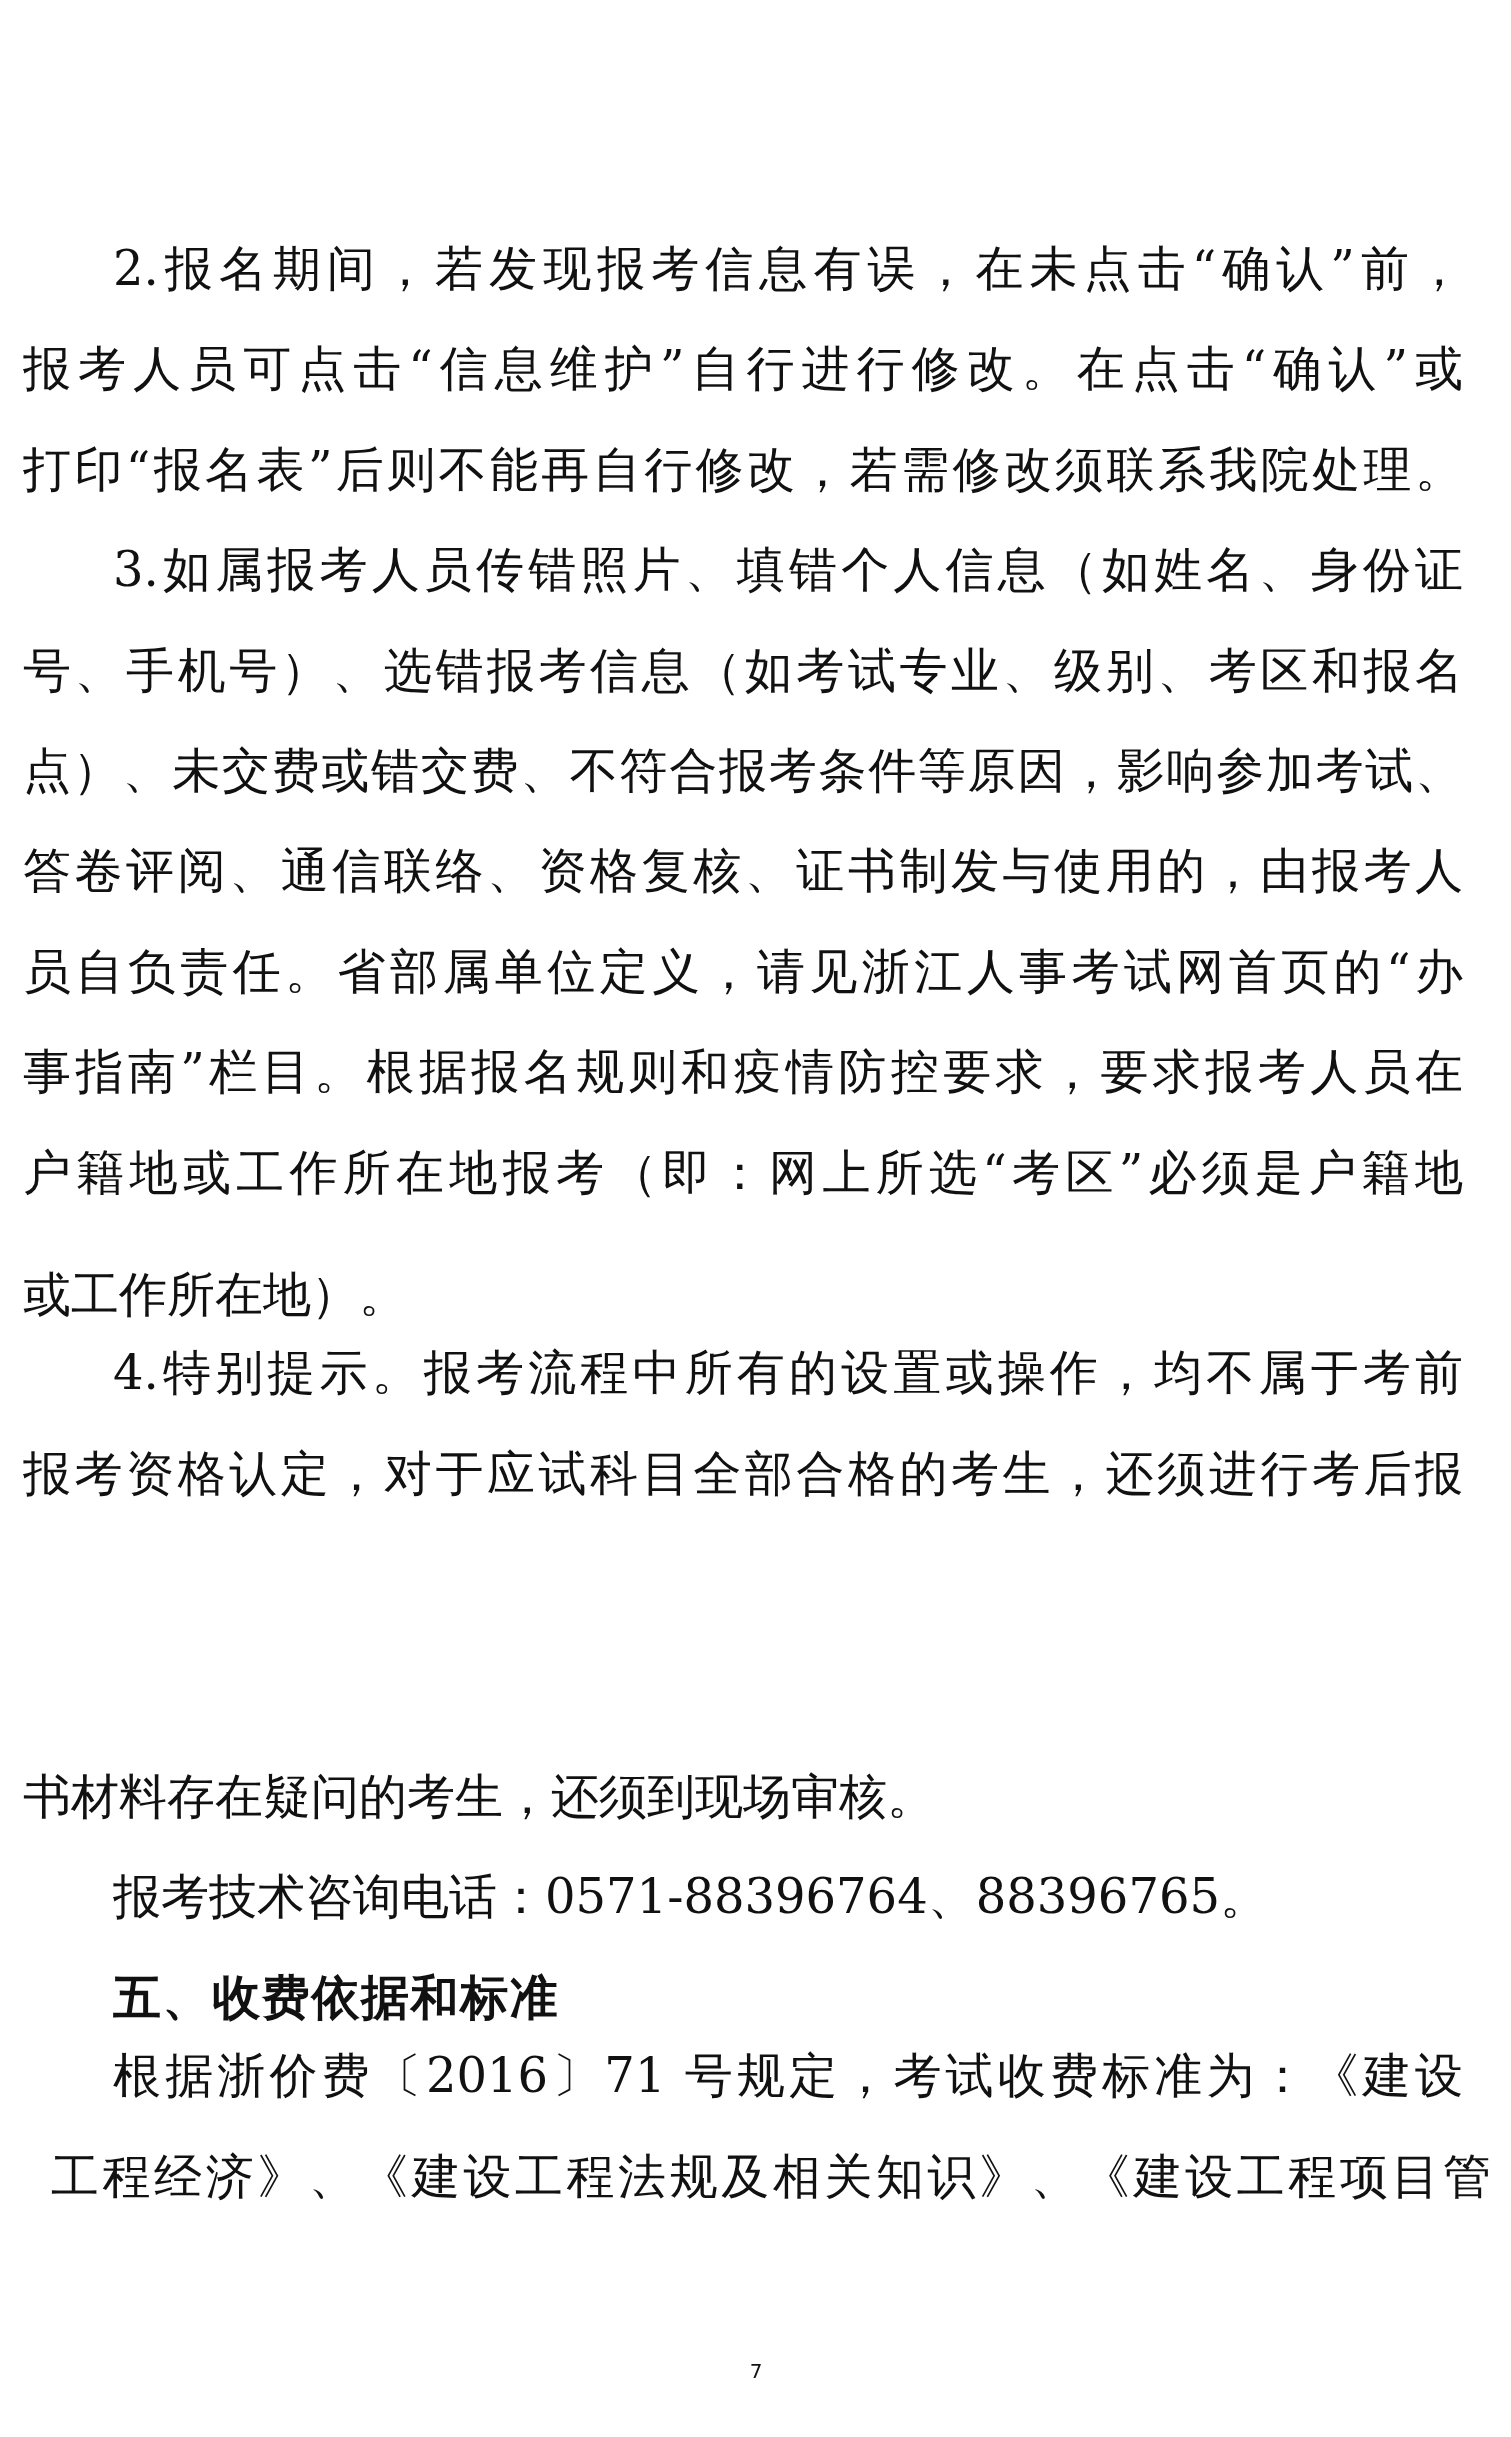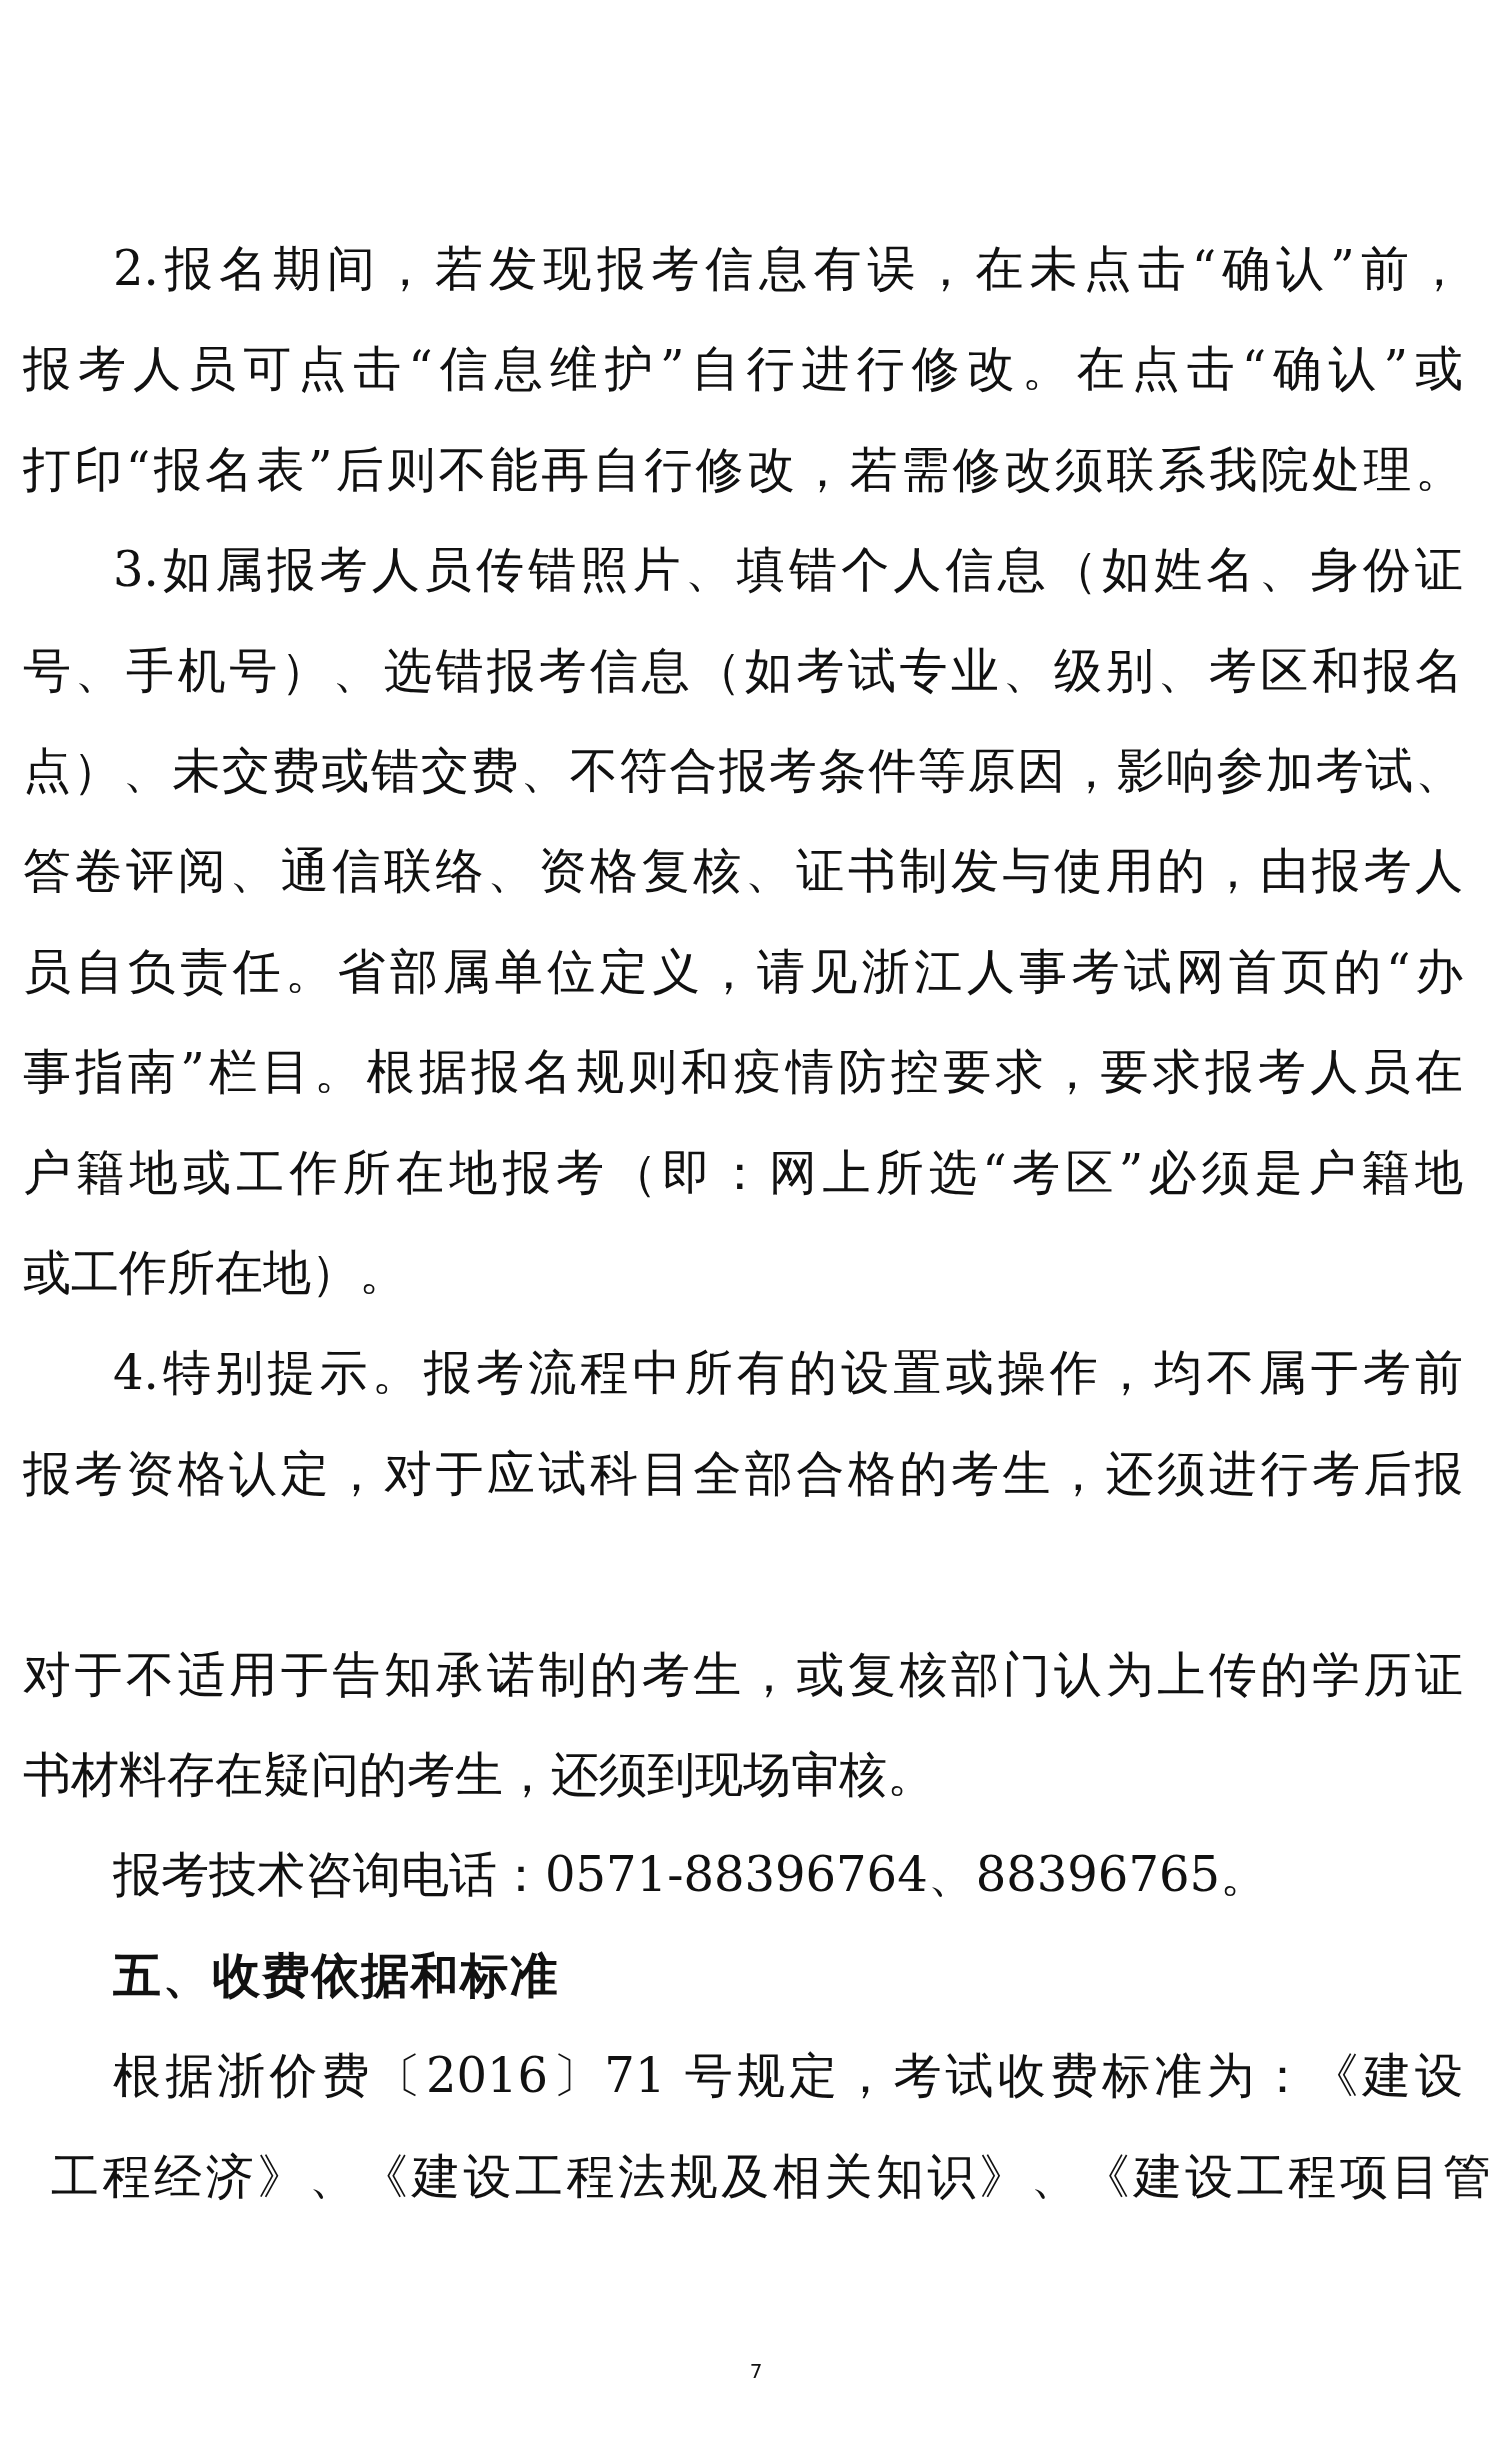--- a/index.html
+++ b/index.html
@@ -13,21 +13,21 @@
     line-height: 62px;
     font-family: "DejaVu Serif", "Liberation Serif", serif;
     font-size: 48px;
     color: #111111;
     white-space: nowrap;
     text-align: justify;
     text-align-last: justify;
     letter-spacing: 0;
   }
   .line.indent { left: 113px; width: 1350px; }
-  .line.ragged { text-align: left; text-align-last: left; }
+  .line.ragged { text-align: left; text-align-last: left; margin-top: 22px; }
   .line.heading {
     font-family: "DejaVu Sans", "Liberation Sans", sans-serif;
     font-weight: bold;
     letter-spacing: 1.6px;
   }
   .page-number {
     position: absolute;
     left: 0;
     width: 1512px;
     top: 2359px;
@@ -50,21 +50,20 @@
   <div class="line" style="top:639px;">号、手机号）、选错报考信息（如考试专业、级别、考区和报名</div>
   <div class="line" style="top:739px;">点）、未交费或错交费、不符合报考条件等原因，影响参加考试、</div>
   <div class="line" style="top:839px;">答卷评阅、通信联络、资格复核、证书制发与使用的，由报考人</div>
   <div class="line" style="top:940px;">员自负责任。省部属单位定义，请见浙江人事考试网首页的“办</div>
   <div class="line" style="top:1040px;">事指南”栏目。根据报名规则和疫情防控要求，要求报考人员在</div>
   <div class="line" style="top:1141px;">户籍地或工作所在地报考（即：网上所选“考区”必须是户籍地</div>
   <div class="line ragged" style="top:1241px;">或工作所在地）。</div>
 
   <div class="line indent" style="top:1341px;">4.特别提示。报考流程中所有的设置或操作，均不属于考前</div>
   <div class="line" style="top:1442px;">报考资格认定，对于应试科目全部合格的考生，还须进行考后报</div>
-  <div class="line" style="top:1643px;">对于不适用于告知承诺制的考生，或复核部门认为上传的学历证</div>
   <div class="line ragged" style="top:1743px;">书材料存在疑问的考生，还须到现场审核。</div>
 
   <div class="line indent ragged" style="top:1843px;">报考技术咨询电话：0571-88396764、88396765。</div>
 
   <div class="line indent ragged heading" style="top:1944px;">五、收费依据和标准</div>
 
   <div class="line indent" style="top:2044px;">根据浙价费〔2016〕71 号规定，考试收费标准为：《建设</div>
   <div class="line" style="top:2145px;margin-left:28px;">工程经济》、《建设工程法规及相关知识》、《建设工程项目管</div>
 
   <div class="page-number">7</div>

